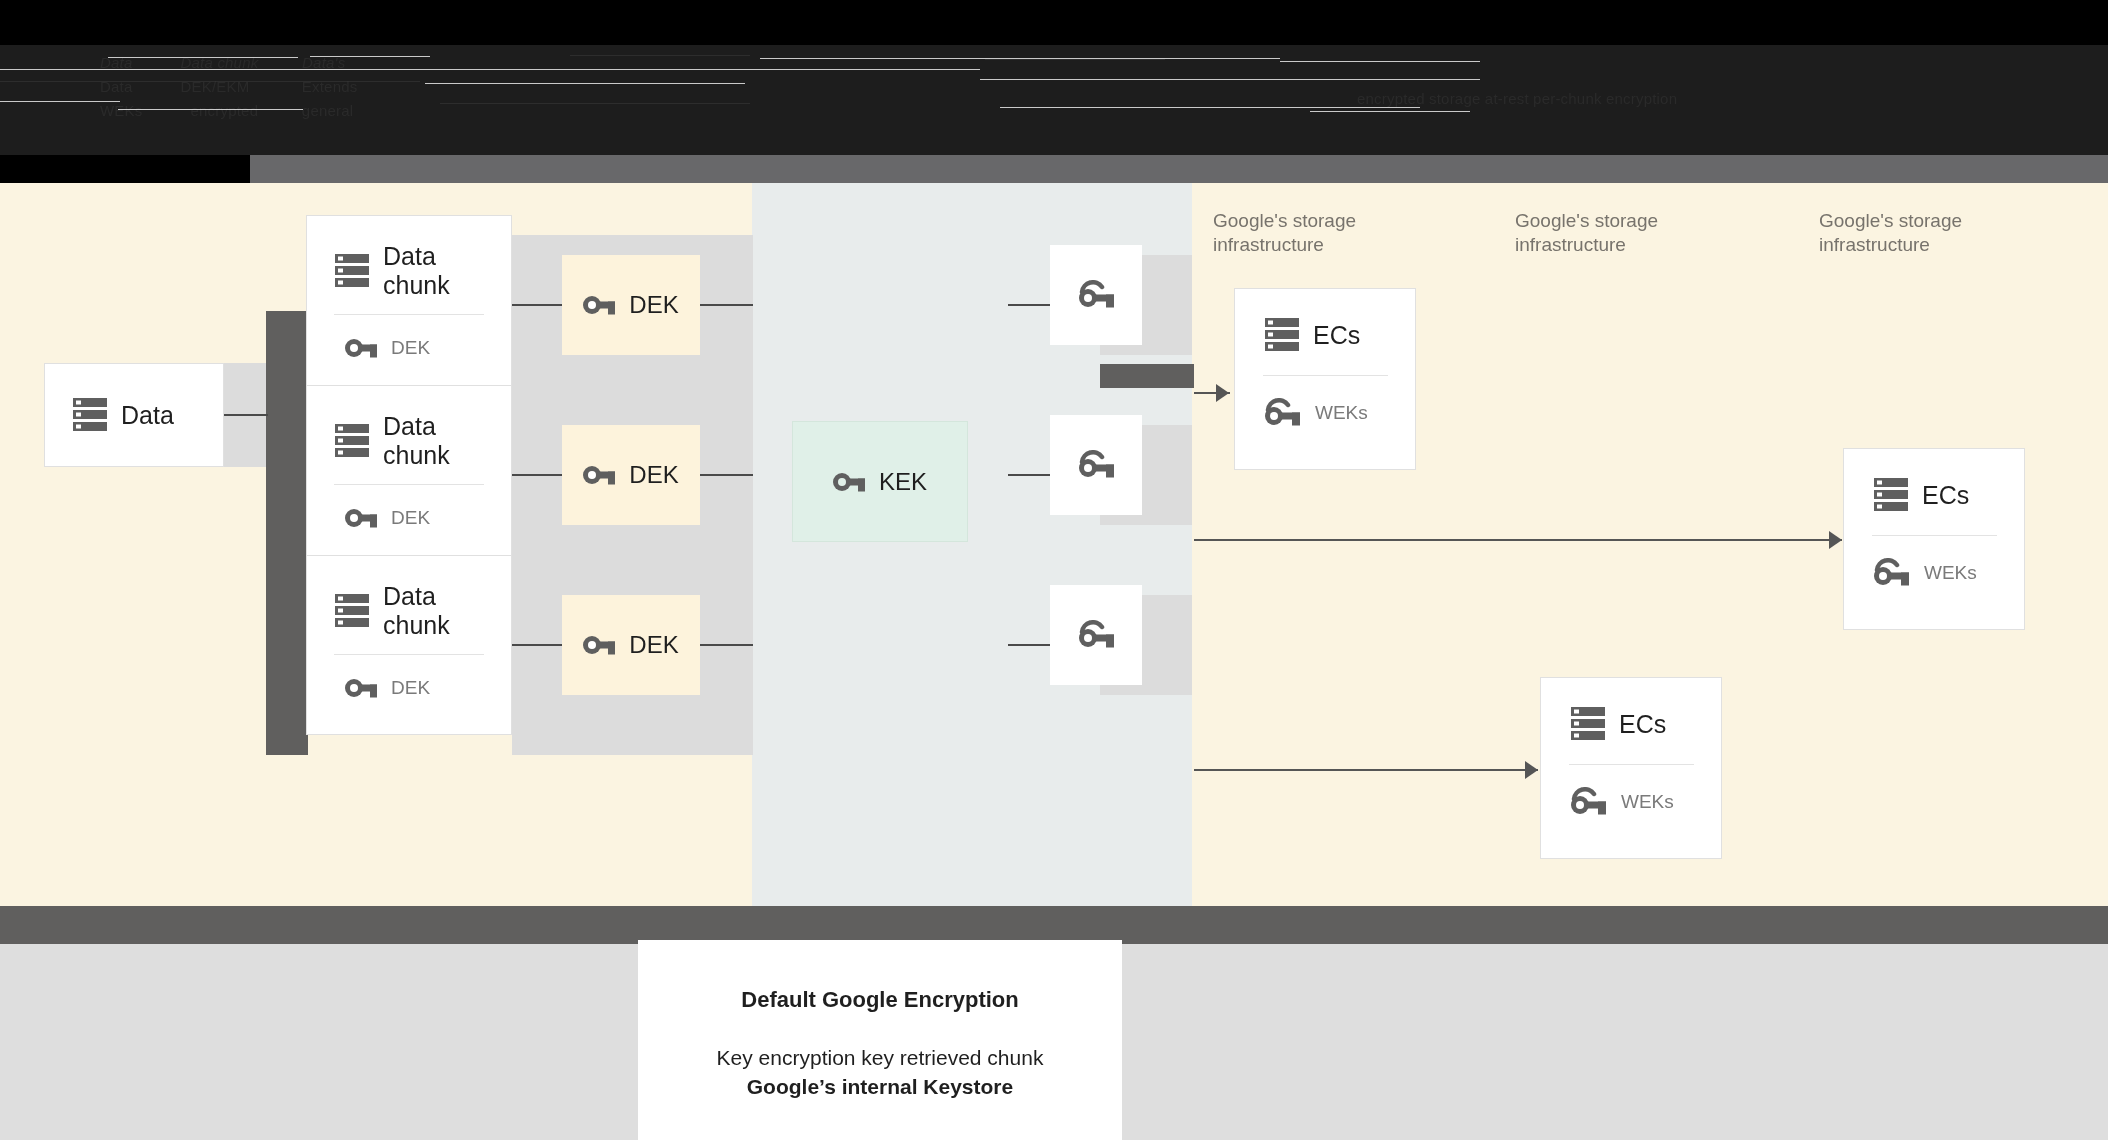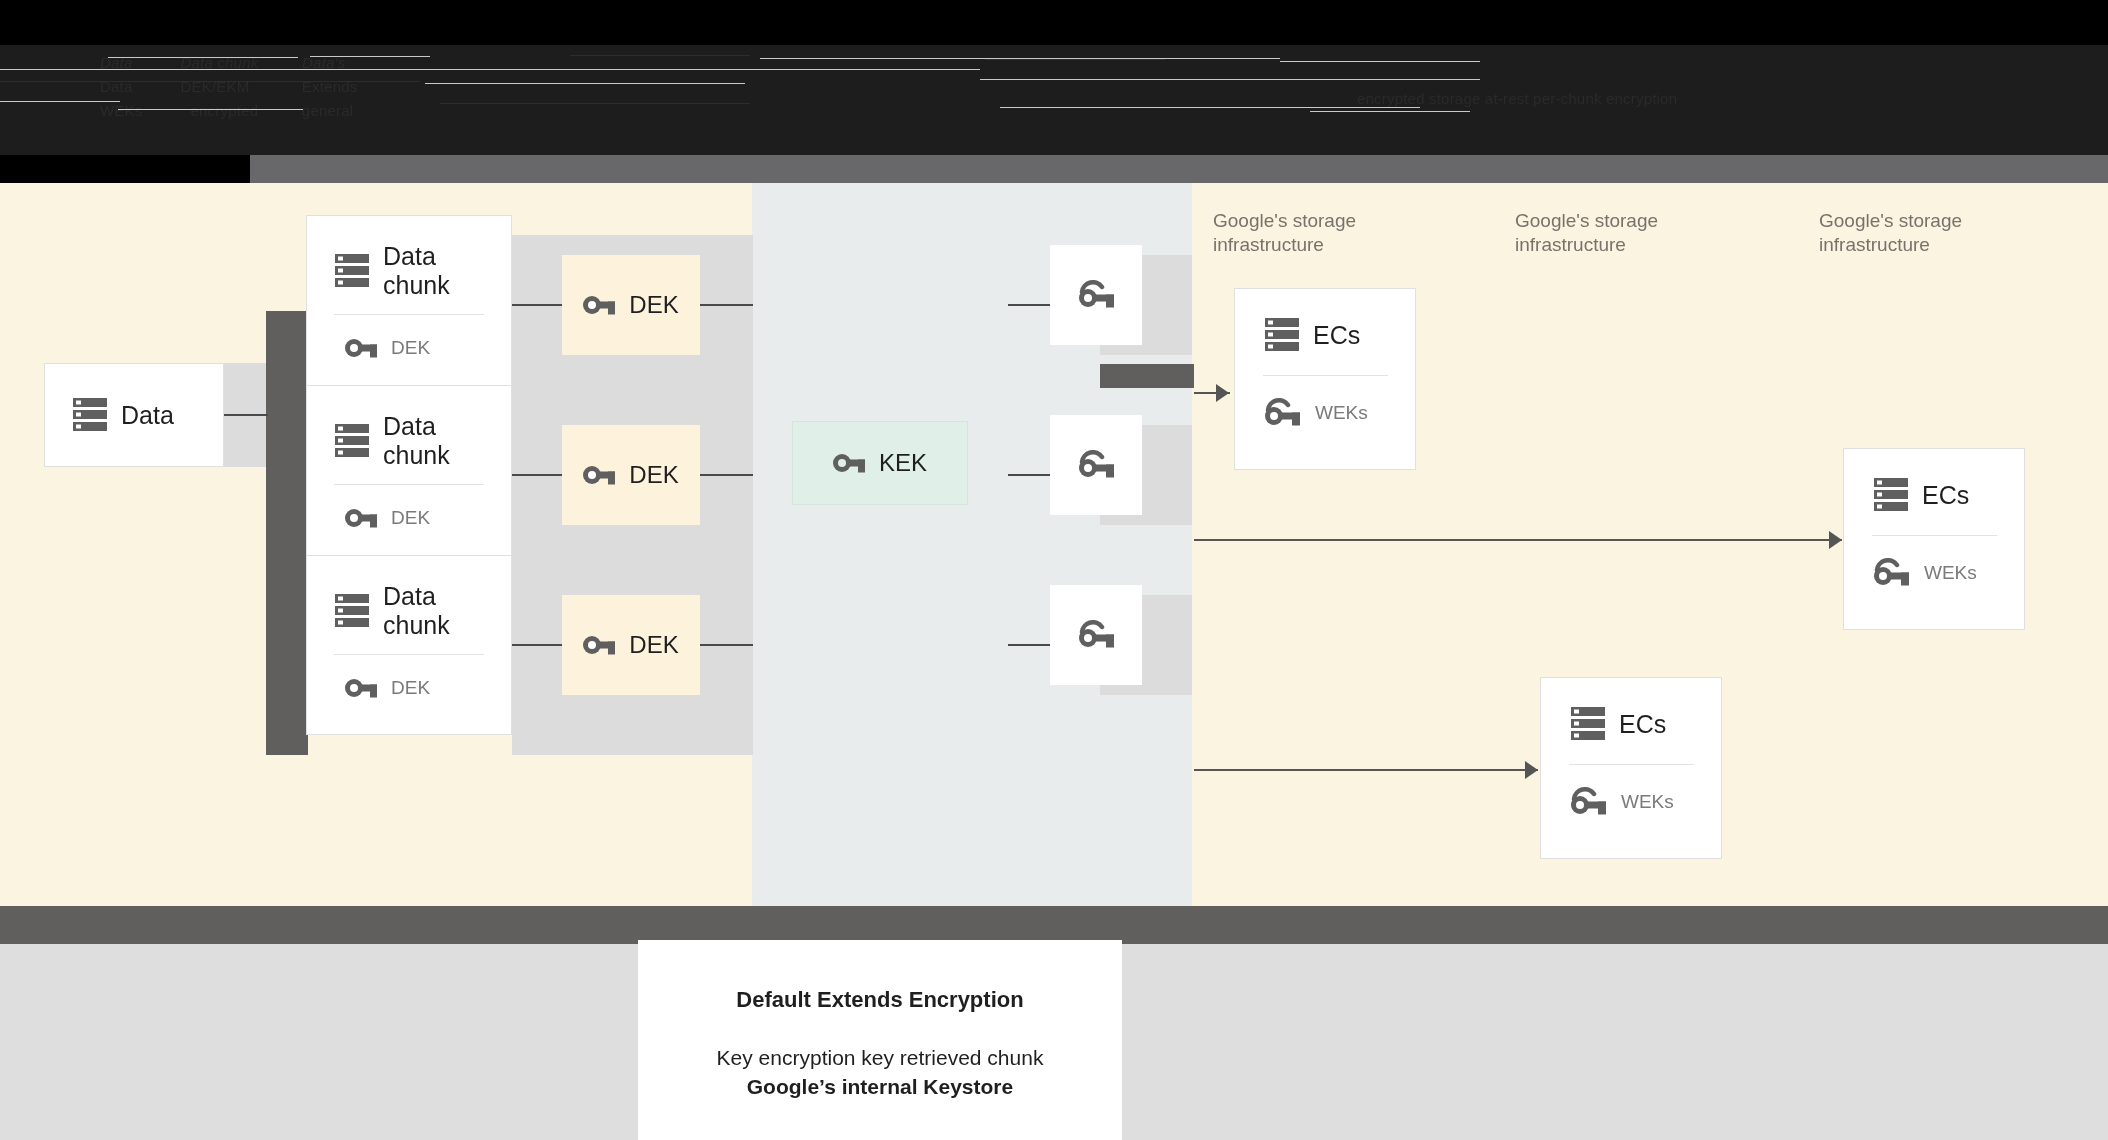--- a/index.html
+++ b/index.html
@@ -256,21 +256,21 @@
           <rect x="25" y="7.5" width="7" height="13" fill="#5F5F5F"></rect>
         </svg>
       </span>
       <span class="lbl-mid">DEK</span>
     </div>
 
     <div class="lnk" style="left:700px;top:121px;width:53px;"></div>
     <div class="lnk" style="left:700px;top:291px;width:53px;"></div>
     <div class="lnk" style="left:700px;top:461px;width:53px;"></div>
 
-    <div class="pill kek" style="left:792px;top:238px;width:176px;height:84px;">
+    <div class="pill kek" style="left:792px;top:238px;width:176px;height:121px;">
       <span>
         <svg width="32" height="22" viewBox="0 0 32 22">
           <circle cx="9" cy="11" r="9" fill="#5F5F5F"></circle>
             <circle cx="9" cy="11" r="4" fill="#E0F0E8"></circle>
           <rect x="13" y="7.5" width="19" height="7" fill="#5F5F5F"></rect>
           <rect x="25" y="7.5" width="7" height="13" fill="#5F5F5F"></rect>
         </svg>
       </span>
       <span class="lbl-mid">KEK</span>
     </div>
@@ -420,20 +420,20 @@
         </span>
         <span class="lbl-sm">WEKs</span>
       </div>
     </div>
 
   </div>
 
   <div class="sep"></div>
   <div class="bottom"></div>
   <div class="caption">
-    <div class="cap-t">Default Extends Encryption</div>
+    <div class="cap-t">Default Google Encryption</div>
     <div class="cap-b">
       <span>Key encryption key retrieved chunk</span><br>
       <b>Google’s internal Keystore</b>
     </div>
   </div>
 
 </div>
 
 </body></html>

